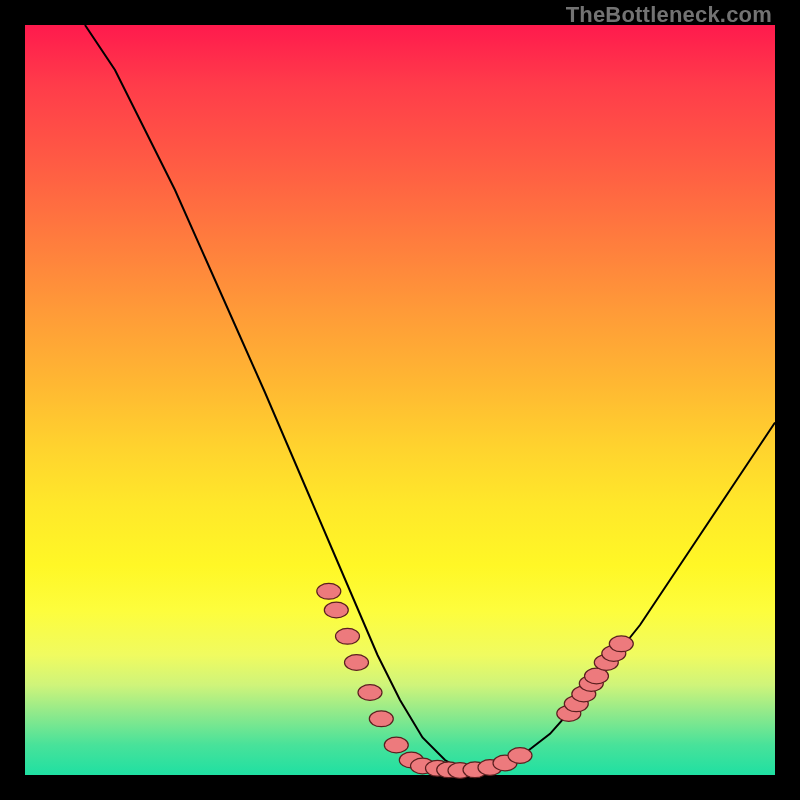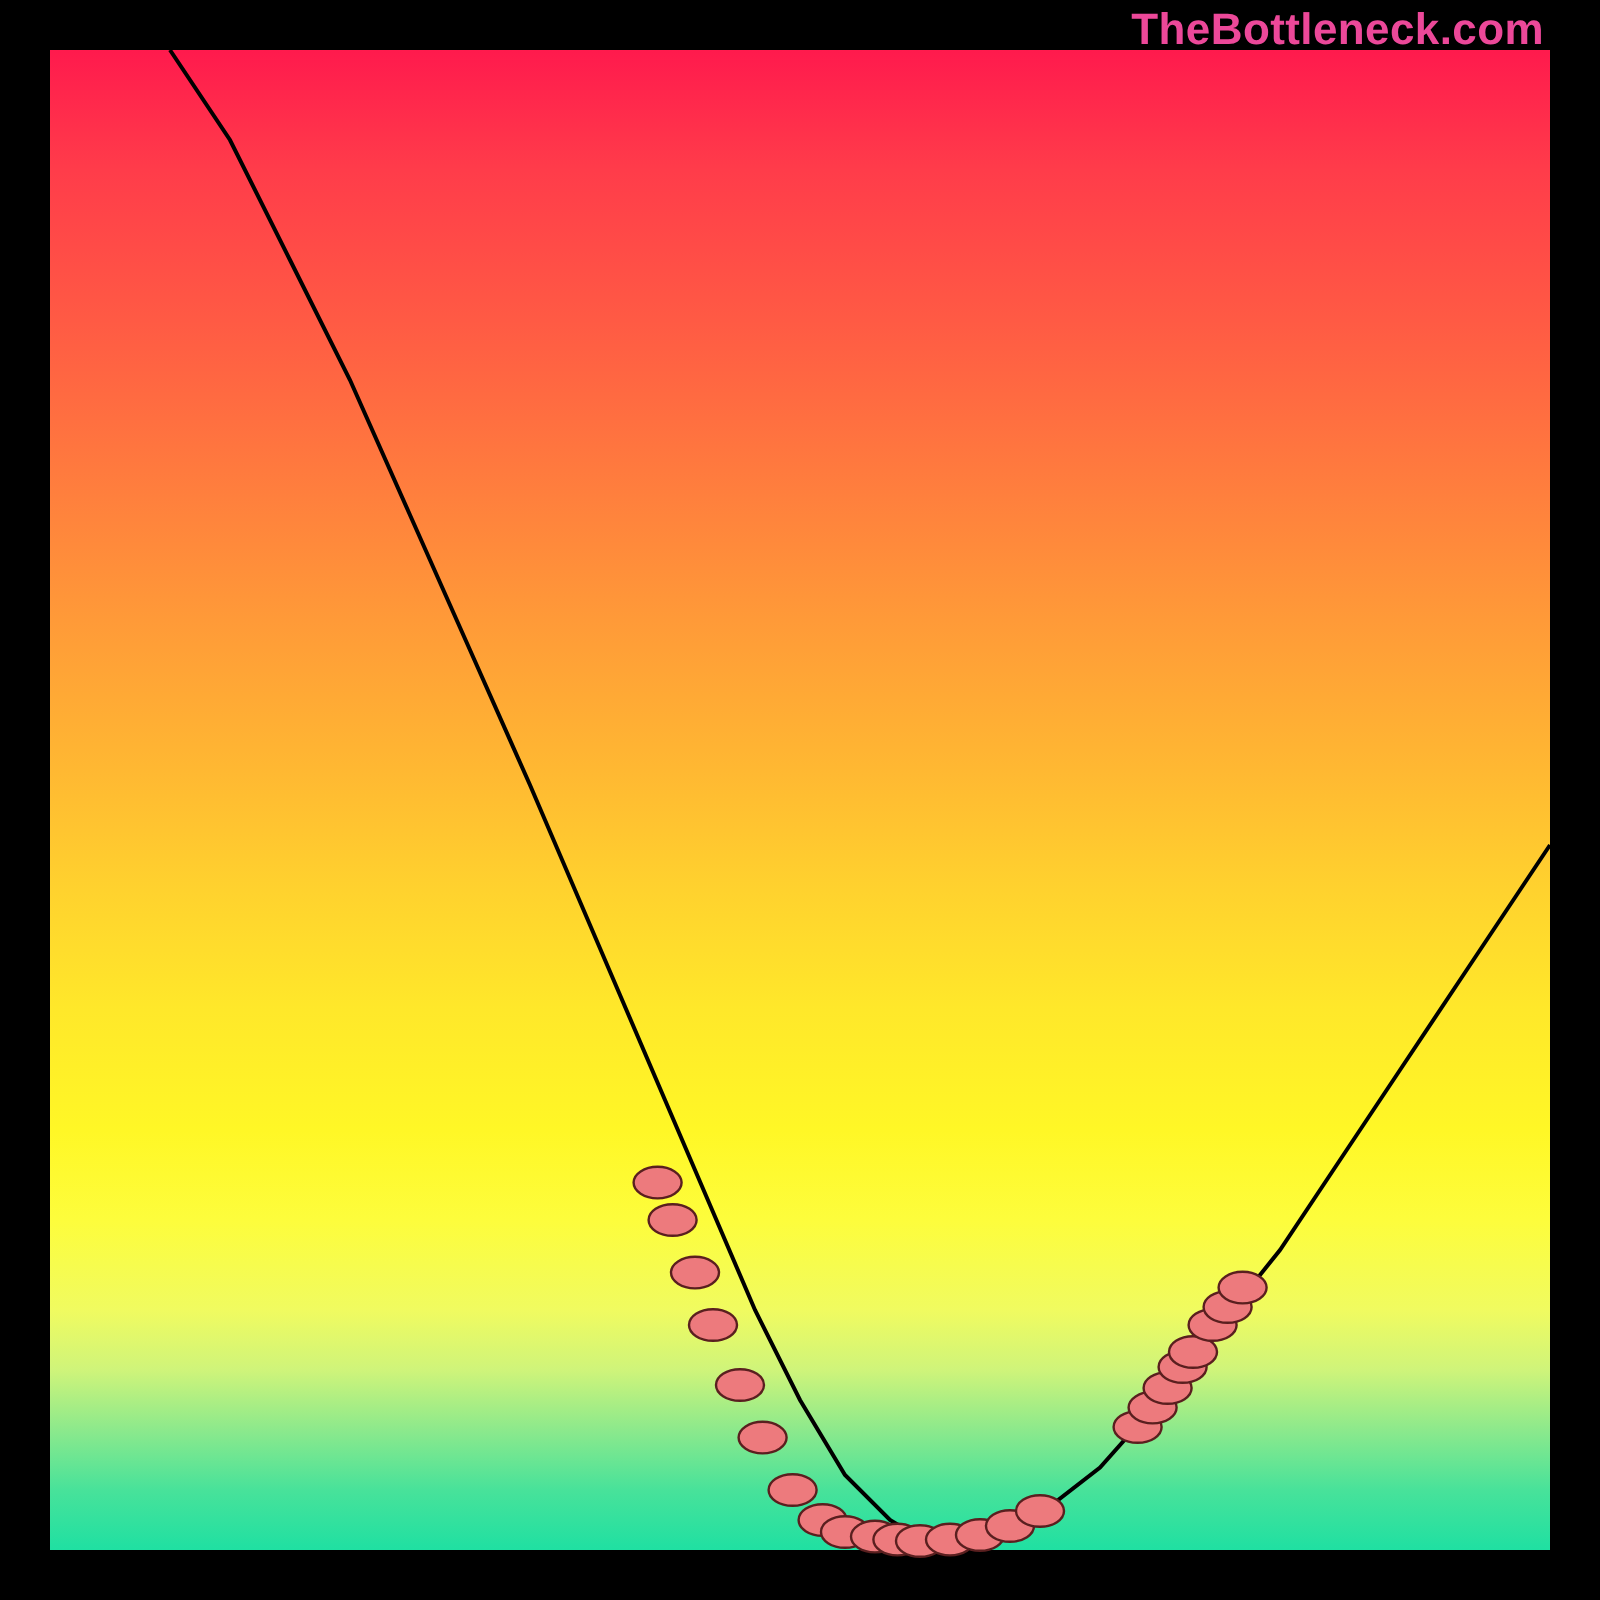--- a/index.html
+++ b/index.html
@@ -41,21 +41,21 @@
       #cff47a 88%,
       #8ce98c 92%,
       #48e29a 96%,
       #1fe0a2 100%
     );
   }
   .watermark {
     position: absolute;
     top: 2px;
     right: 28px;
-    color: #ec4899;
+    color: #737373;
     font-size: 22px;
     font-weight: 600;
     letter-spacing: 0.2px;
     user-select: none;
   }
   svg.curve {
     position: absolute;
     top: 0;
     left: 0;
     width: 750px;

